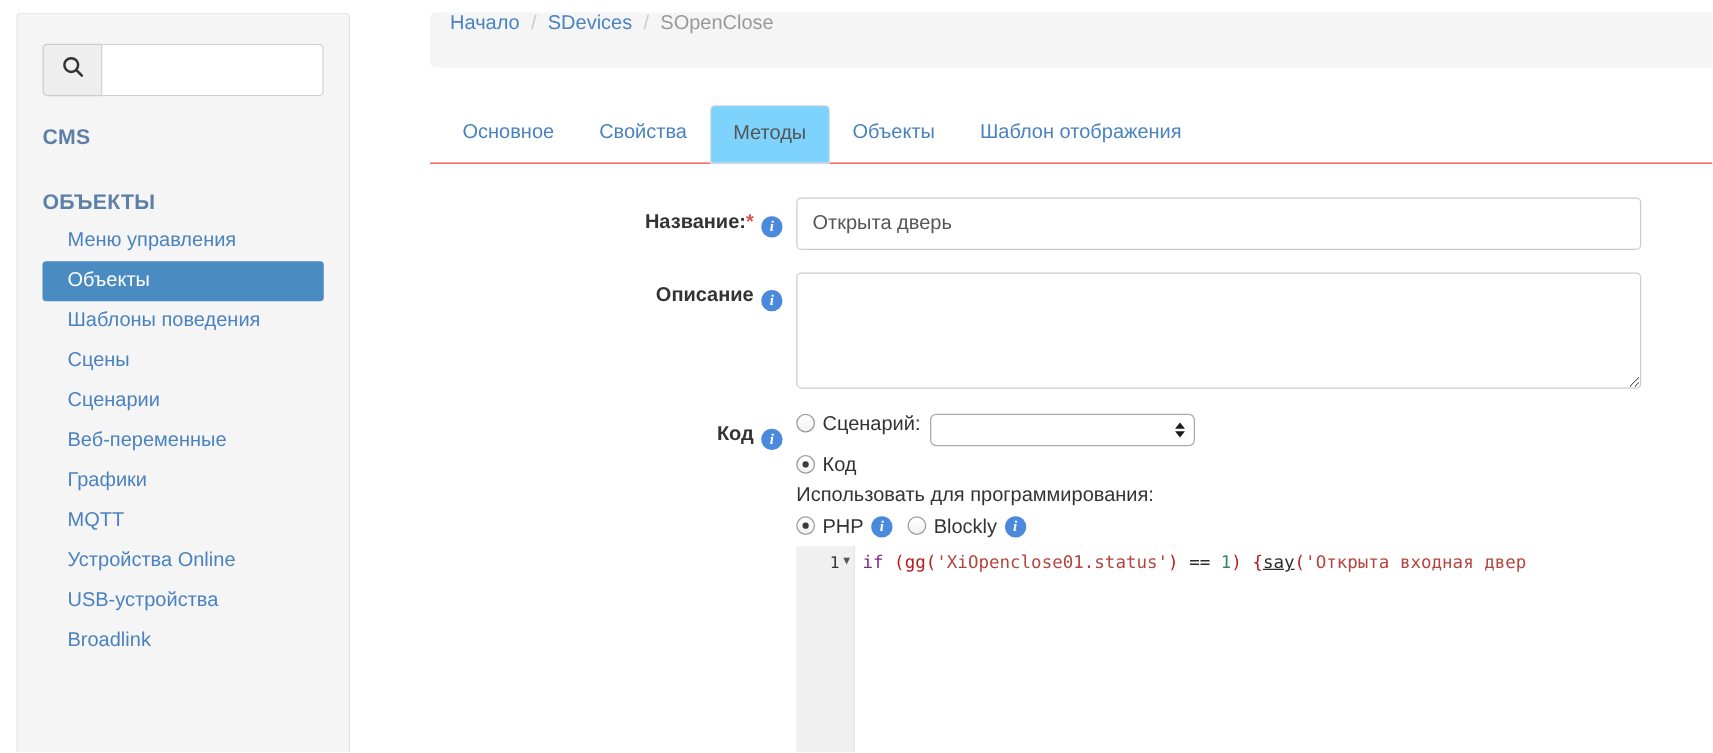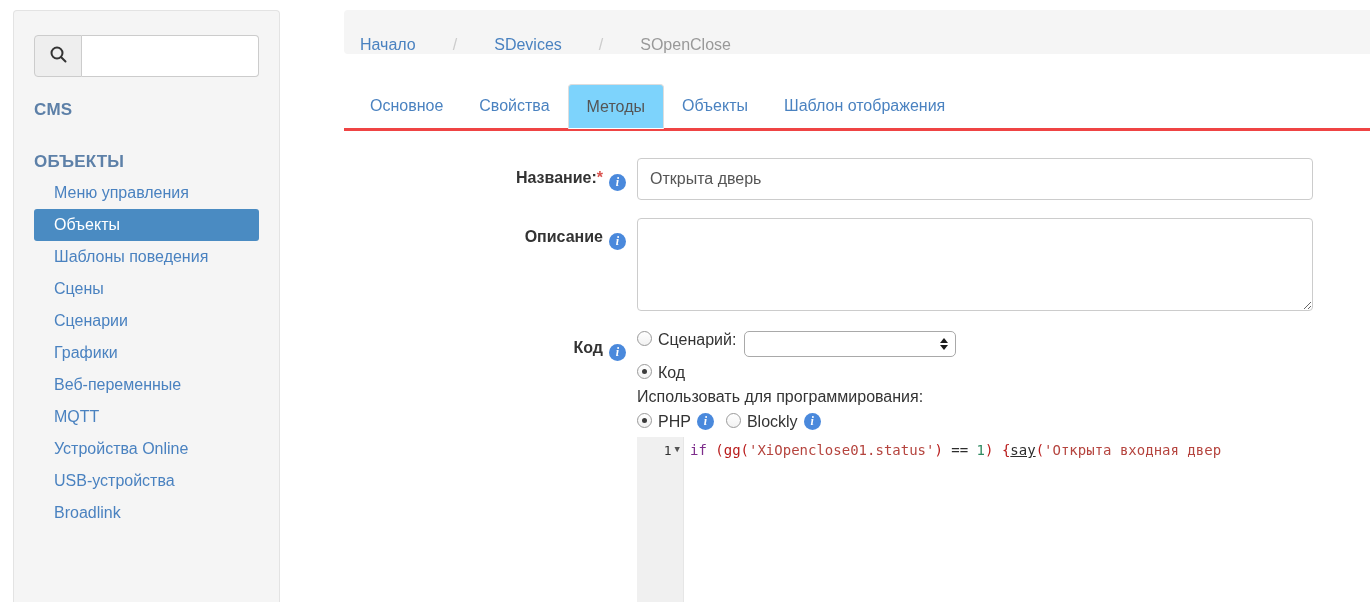--- a/index.html
+++ b/index.html
@@ -21,28 +21,28 @@
   .side-heading { margin-top:22px; padding:5px 0; font-size:17px; font-weight:bold;
                   color:#5d80a8; letter-spacing:.2px; }
   .side-heading.first { margin-top:18px; }
   .side-item { padding:5px 0 5px 20px; font-size:16px; line-height:22px;
                color:#4a82c0; cursor:pointer; border-radius:3px; }
   .side-item.active { background:#4a8bc2; color:#fff; }
 
   
   .breadcrumb { position:absolute; left:344px; top:10px; right:0; height:44px;
                 background:#f5f5f5; border-radius:4px 0 0 4px; display:flex;
-                align-items:flex-end; padding-left:16px; font-size:16px;gap:28px; }
+                align-items:flex-start; padding-left:16px; font-size:16px; }
   .crumb-link { color:#4a82c0; cursor:pointer; }
   .crumb-sep { color:#ccc; padding:0 9px; }
   .crumb-current { color:#999; }
 
   
   .tabs { position:absolute; left:344px; top:84px; right:0; height:47px;
-          border-bottom:3px solid #ef4444; display:flex; padding-left:8px;
+          border-bottom:1px solid #ef4444; display:flex; padding-left:8px;
           align-items:stretch; }
   .tab { padding:13px 18px; font-size:16px; color:#4a82c0; cursor:pointer; }
   .tab.active { background:#7dd3fc; color:#555; border:1px solid #ddd;
                 border-bottom:1px solid #fff; border-radius:4px 4px 0 0;
                 margin-bottom:-1px; cursor:default; }
 
   
   .form-label { position:absolute; left:344px; width:282px; text-align:right;
                 font-weight:bold; font-size:16px; color:#333; }
   .req { color:#d9534f; font-weight:bold; }
@@ -113,22 +113,22 @@
   </div>
 
   <div class="side-heading first">CMS</div>
 
   <div class="side-heading">ОБЪЕКТЫ</div>
   <div class="side-item">Меню управления</div>
   <div class="side-item active">Объекты</div>
   <div class="side-item">Шаблоны поведения</div>
   <div class="side-item">Сцены</div>
   <div class="side-item">Сценарии</div>
+  <div class="side-item">Веб-переменные</div>
   <div class="side-item">Графики</div>
-  <div class="side-item">Веб-переменные</div>
 
   <div class="side-item">MQTT</div>
   <div class="side-item">Устройства Online</div>
   <div class="side-item">USB-устройства</div>
   <div class="side-item">Broadlink</div>
 </div>
 
 <div class="breadcrumb">
   <span class="crumb-link">Начало</span>
   <span class="crumb-sep">/</span>

